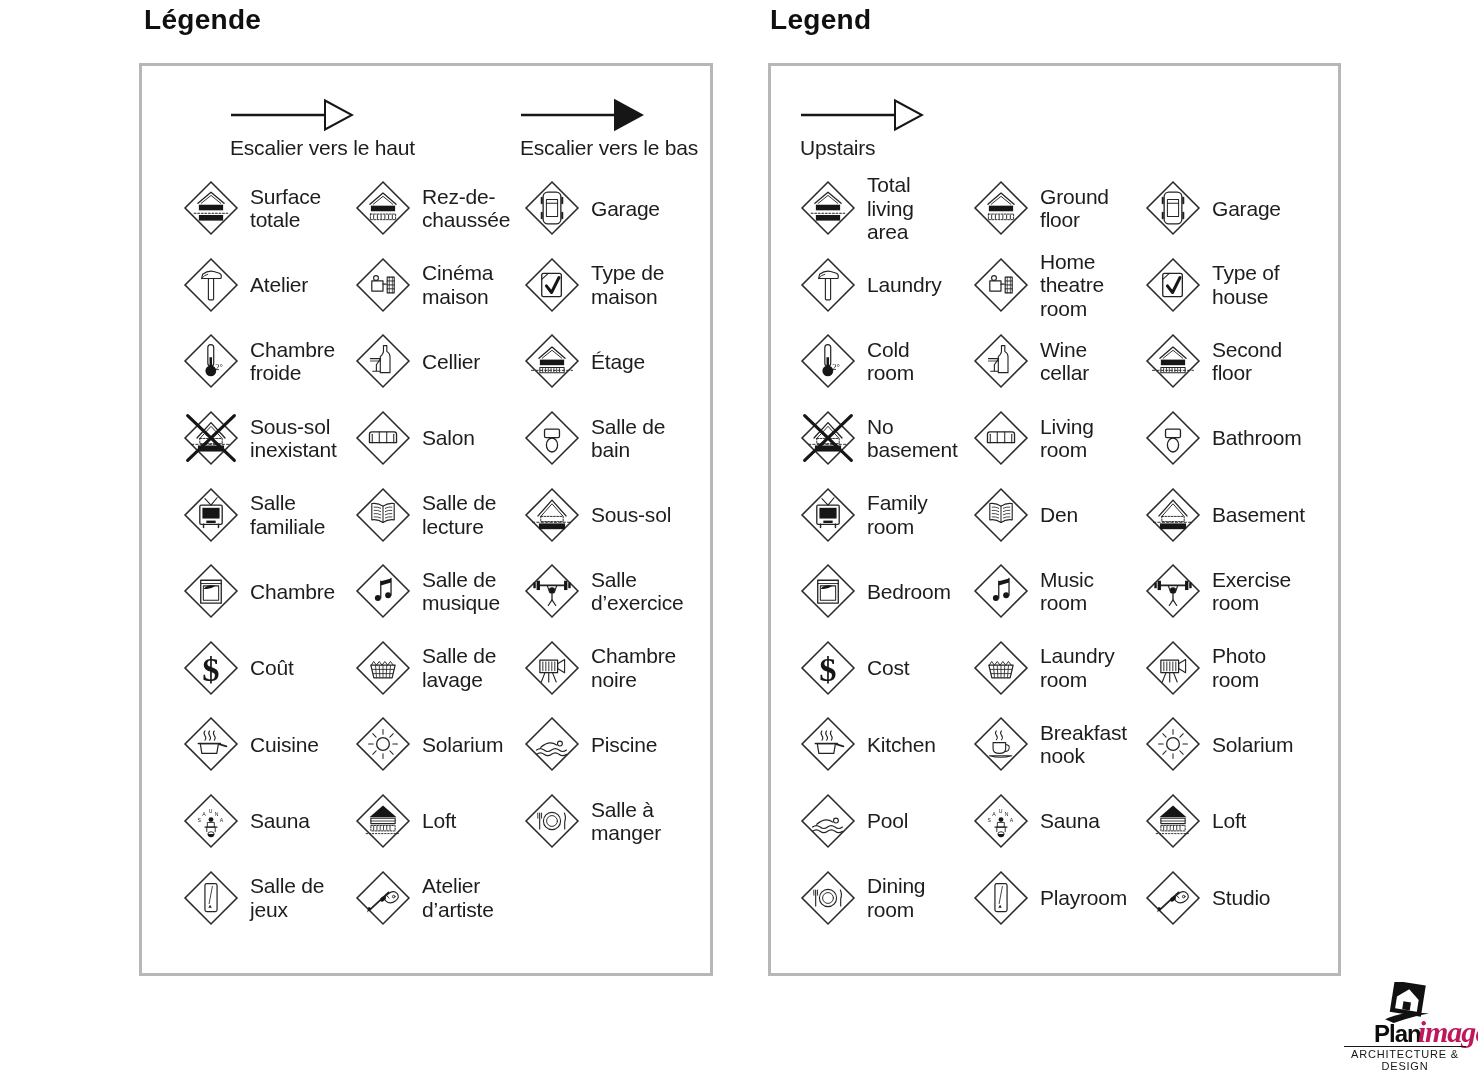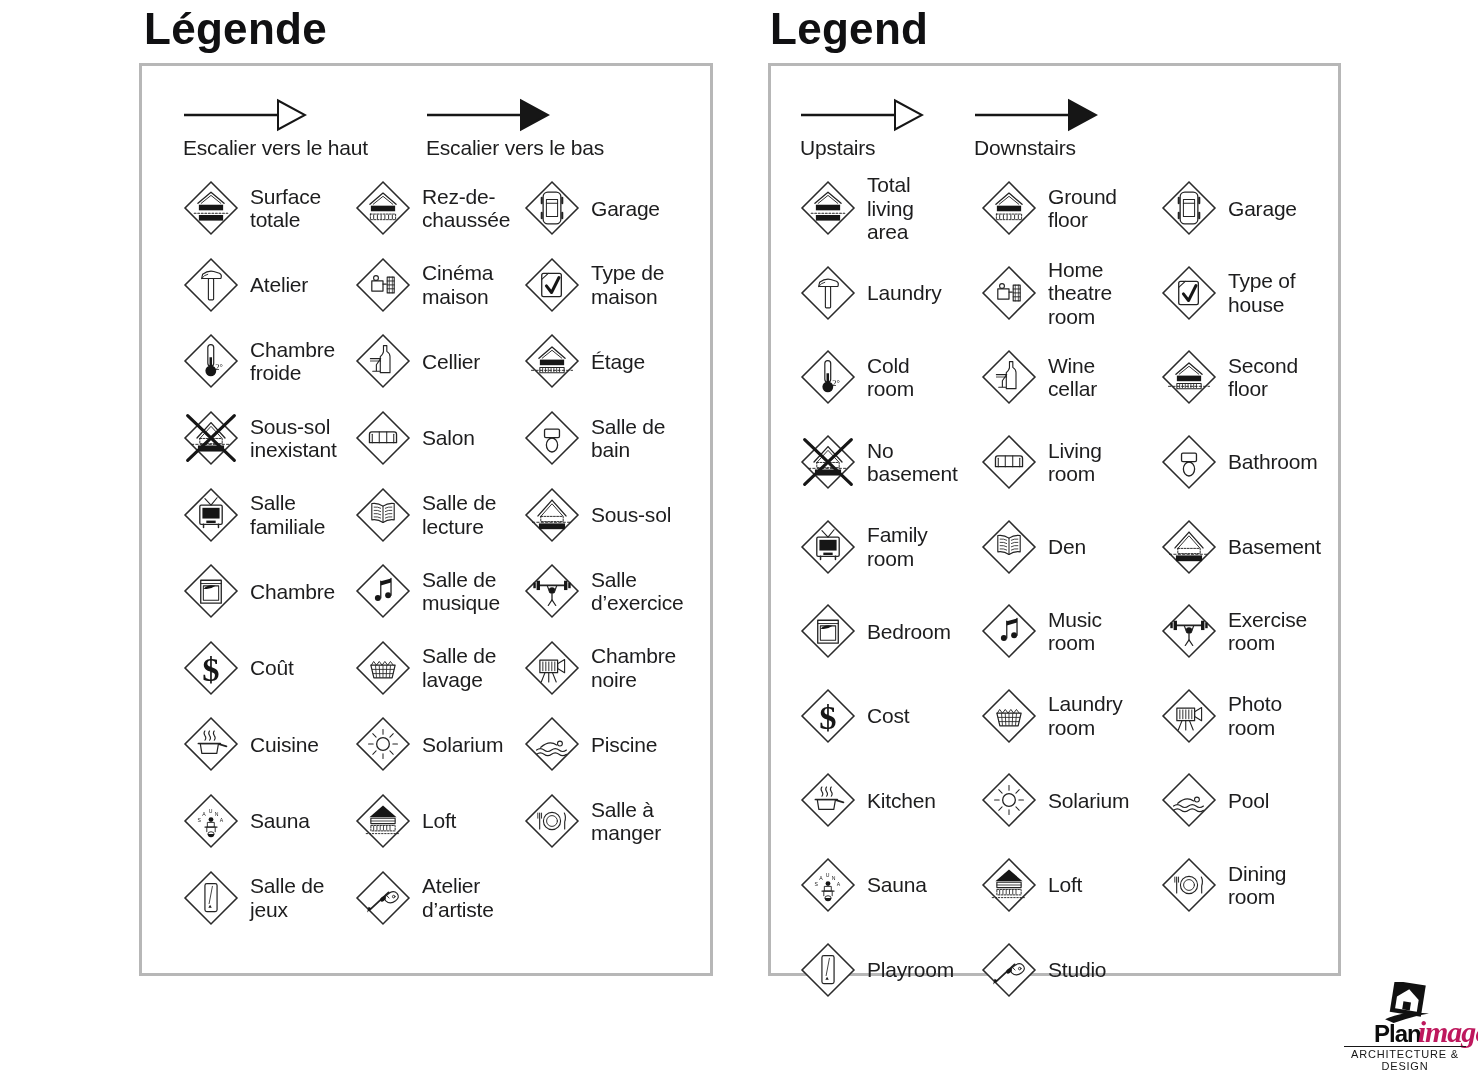--- a/index.html
+++ b/index.html
@@ -1,33 +1,33 @@
 <!DOCTYPE html>
 <html><head>
 <meta charset="utf-8">
 <style>
   html,body{margin:0;padding:0;background:#fff;}
   .page{position:relative;width:1478px;height:1074px;background:#fff;overflow:hidden;
         font-family:"Liberation Sans",sans-serif;color:#1d1d1e;}
-  .panel-title{position:absolute;top:4px;font-size:44px;font-weight:700;letter-spacing:.3px;color:#101012;}
+  .panel-title{position:absolute;top:4px;font-size:28px;font-weight:700;letter-spacing:.3px;color:#101012;}
   #title-fr{left:144px;}
   #title-en{left:770px;}
   .panel{position:absolute;top:63px;height:907px;border:3px solid #b7b7b7;background:#fff;}
   #panel-0{left:139px;width:568px;}
   #panel-1{left:768px;width:567px;}
   .arrows{position:absolute;top:32px;display:flex;}
   #panel-0 .arrows{left:41px;}
   #panel-1 .arrows{left:29px;gap:24px;}
-  #panel-0 .agroup{width:243px;}
+  #panel-0 .agroup{width:243px;margin-left:47px;}
   #panel-1 .agroup{width:150px;}
   .agroup svg{display:block;margin-bottom:4px;}
   .alabel{font-size:21px;line-height:1.1;letter-spacing:-.2px;}
   .grid{position:absolute;top:104px;display:grid;grid-auto-rows:76.6px;align-items:center;}
   #grid-0{left:41px;right:0;grid-template-columns:172px 169px 1fr;}
-  #grid-1{left:29px;right:24px;grid-template-columns:173px 172px 1fr;gap:8px;}
+  #grid-1{left:29px;right:24px;grid-template-columns:173px 172px 1fr;}
   .cell{display:flex;align-items:center;}
   .ic{flex:0 0 56px;width:56px;height:56px;display:block;}
   .dsvg{width:56px;height:56px;display:block;overflow:visible;}
   .lbl{font-size:21px;line-height:1.12;letter-spacing:-.2px;margin-left:11px;white-space:pre-line;max-width:106px;}
   .logo{position:absolute;left:1330px;top:982px;width:150px;}
   .logo-mark{position:absolute;left:54px;top:0;}
   .logo-text{position:absolute;left:0;top:33px;width:150px;white-space:nowrap;}
   .brand-bold{font-size:24px;font-weight:800;letter-spacing:-1px;color:#0c0c0c;margin-left:44px;}
   .brand-script{font-family:"Liberation Serif",serif;font-style:italic;font-weight:700;font-size:30px;
                 letter-spacing:-1px;color:#be185d;margin-left:-3px;}
@@ -552,27 +552,20 @@
 
   <div class="panel" id="panel-1">
     <div class="arrows">
       <div class="agroup">
         <svg width="124" height="34" viewBox="0 0 124 34">
           <line x1="1" y1="17" x2="95" y2="17" stroke="#161616" stroke-width="2.6"></line>
           <polygon points="95,2.5 122,17 95,31.5" fill="#ffffff" stroke="#161616" stroke-width="2"></polygon>
         </svg>
         <div class="alabel">Upstairs</div>
       </div>
-      <div class="agroup">
-        <svg width="124" height="34" viewBox="0 0 124 34">
-          <line x1="1" y1="17" x2="95" y2="17" stroke="#161616" stroke-width="2.6"></line>
-          <polygon points="95,2.5 122,17 95,31.5" fill="#161616" stroke="#161616" stroke-width="2"></polygon>
-        </svg>
-        <div class="alabel">Downstairs</div>
-      </div>
     </div>
     <div class="grid" id="grid-1">
         <div class="cell">
           <span class="ic">
             <svg class="dsvg" viewBox="0 0 60 60">
               <polygon points="30,2.2 57.8,30 30,57.8 2.2,30" fill="#fff" stroke="#2b2b2b" stroke-width="1.7"></polygon>
               <g fill="none" stroke="#232323" stroke-width="1.4" stroke-linecap="round" stroke-linejoin="round">
                 <polyline points="16,25 30,13 44,25"></polyline>
                 <polyline points="19.5,25 30,16.5 40.5,25" stroke-width="1"></polyline>
                 <rect x="17" y="26.5" width="26" height="6" fill="#161616" stroke="none"></rect>
@@ -924,20 +917,35 @@
               <polygon points="30,2.2 57.8,30 30,57.8 2.2,30" fill="#fff" stroke="#2b2b2b" stroke-width="1.7"></polygon>
               <g fill="none" stroke="#232323" stroke-width="1.4" stroke-linecap="round" stroke-linejoin="round">
                 <path d="M18.5,29.5 h19.5 l-1.8,10.5 h-16 z" stroke-width="1.3"></path>
                 <line x1="16.5" y1="29.5" x2="40" y2="29.5" stroke-width="1.8"></line>
                 <line x1="39.5" y1="30.5" x2="46.5" y2="32.5" stroke-width="2"></line>
                 <path d="M23.5,26 q2,-2.5 0,-5 q-2,-2.5 0,-5 M28.5,26 q2,-2.5 0,-5 q-2,-2.5 0,-5 M33.5,26 q2,-2.5 0,-5 q-2,-2.5 0,-5" stroke-width="1.1"></path>
               </g>
             </svg>
           </span>
           <span class="lbl">Kitchen</span>
+        </div>
+        <div class="cell">
+          <span class="ic">
+            <svg class="dsvg" viewBox="0 0 60 60">
+              <polygon points="30,2.2 57.8,30 30,57.8 2.2,30" fill="#fff" stroke="#2b2b2b" stroke-width="1.7"></polygon>
+              <g fill="none" stroke="#232323" stroke-width="1.4" stroke-linecap="round" stroke-linejoin="round">
+                <path d="M21.5,28.5 h13.5 v6.5 q0,5 -6.75,5 q-6.75,0 -6.75,-5 z" stroke-width="1.2"></path>
+                <path d="M35,30.5 q5,0.5 3.5,5 q-1,2.8 -4.5,2.5" stroke-width="1.1"></path>
+                <path d="M17.5,42.5 q12,3.5 24,0 z" stroke-width="1.1"></path>
+                <path d="M25,25.5 q2,-2.5 0,-5 q-2,-2.5 0,-4.5 M30.5,25.5 q2,-2.5 0,-5 q-2,-2.5 0,-4.5" stroke-width="1.1"></path>
+              </g>
+            </svg>
+          </span>
+          <span class="lbl">Breakfast
+nook</span>
         </div>
         <div class="cell">
           <span class="ic">
             <svg class="dsvg" viewBox="0 0 60 60">
               <polygon points="30,2.2 57.8,30 30,57.8 2.2,30" fill="#fff" stroke="#2b2b2b" stroke-width="1.7"></polygon>
               <g fill="none" stroke="#232323" stroke-width="1.4" stroke-linecap="round" stroke-linejoin="round">
                 <circle cx="30" cy="30" r="6.8" stroke-width="1.4"></circle>
                 <g stroke-width="1.1">
                   <line x1="30" y1="19.5" x2="30" y2="14.5"></line>
                   <line x1="30" y1="40.5" x2="30" y2="45.5"></line>

